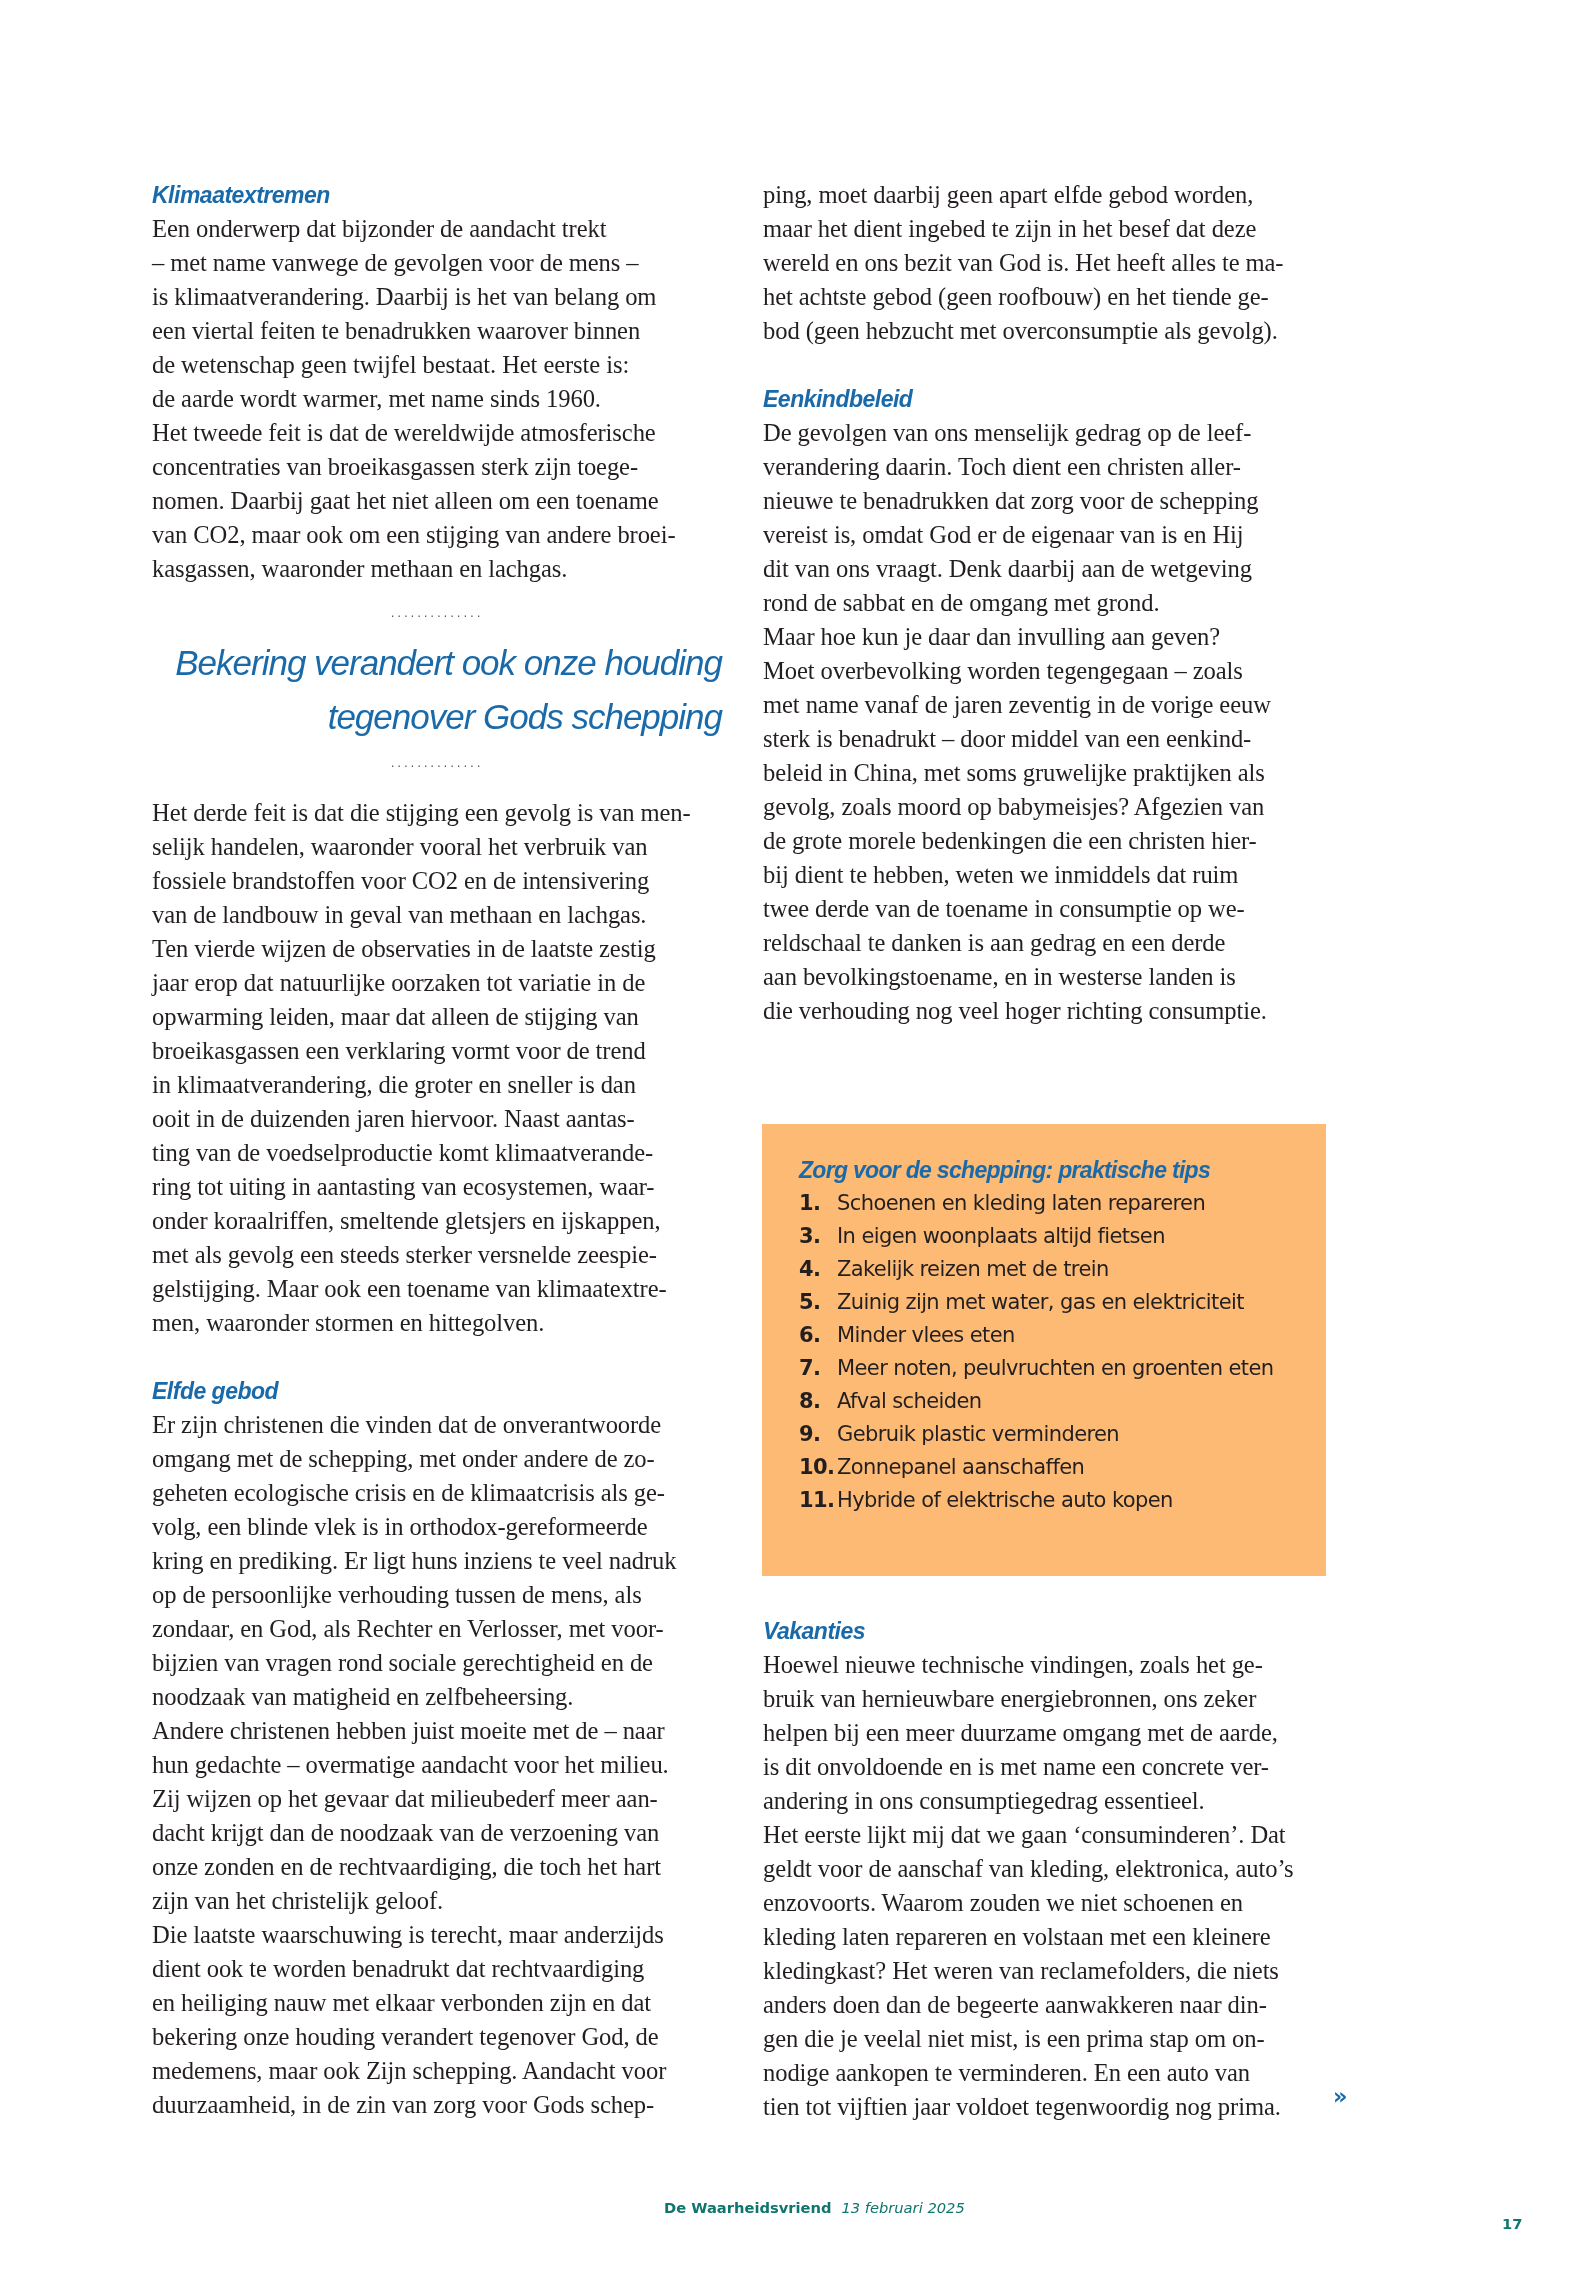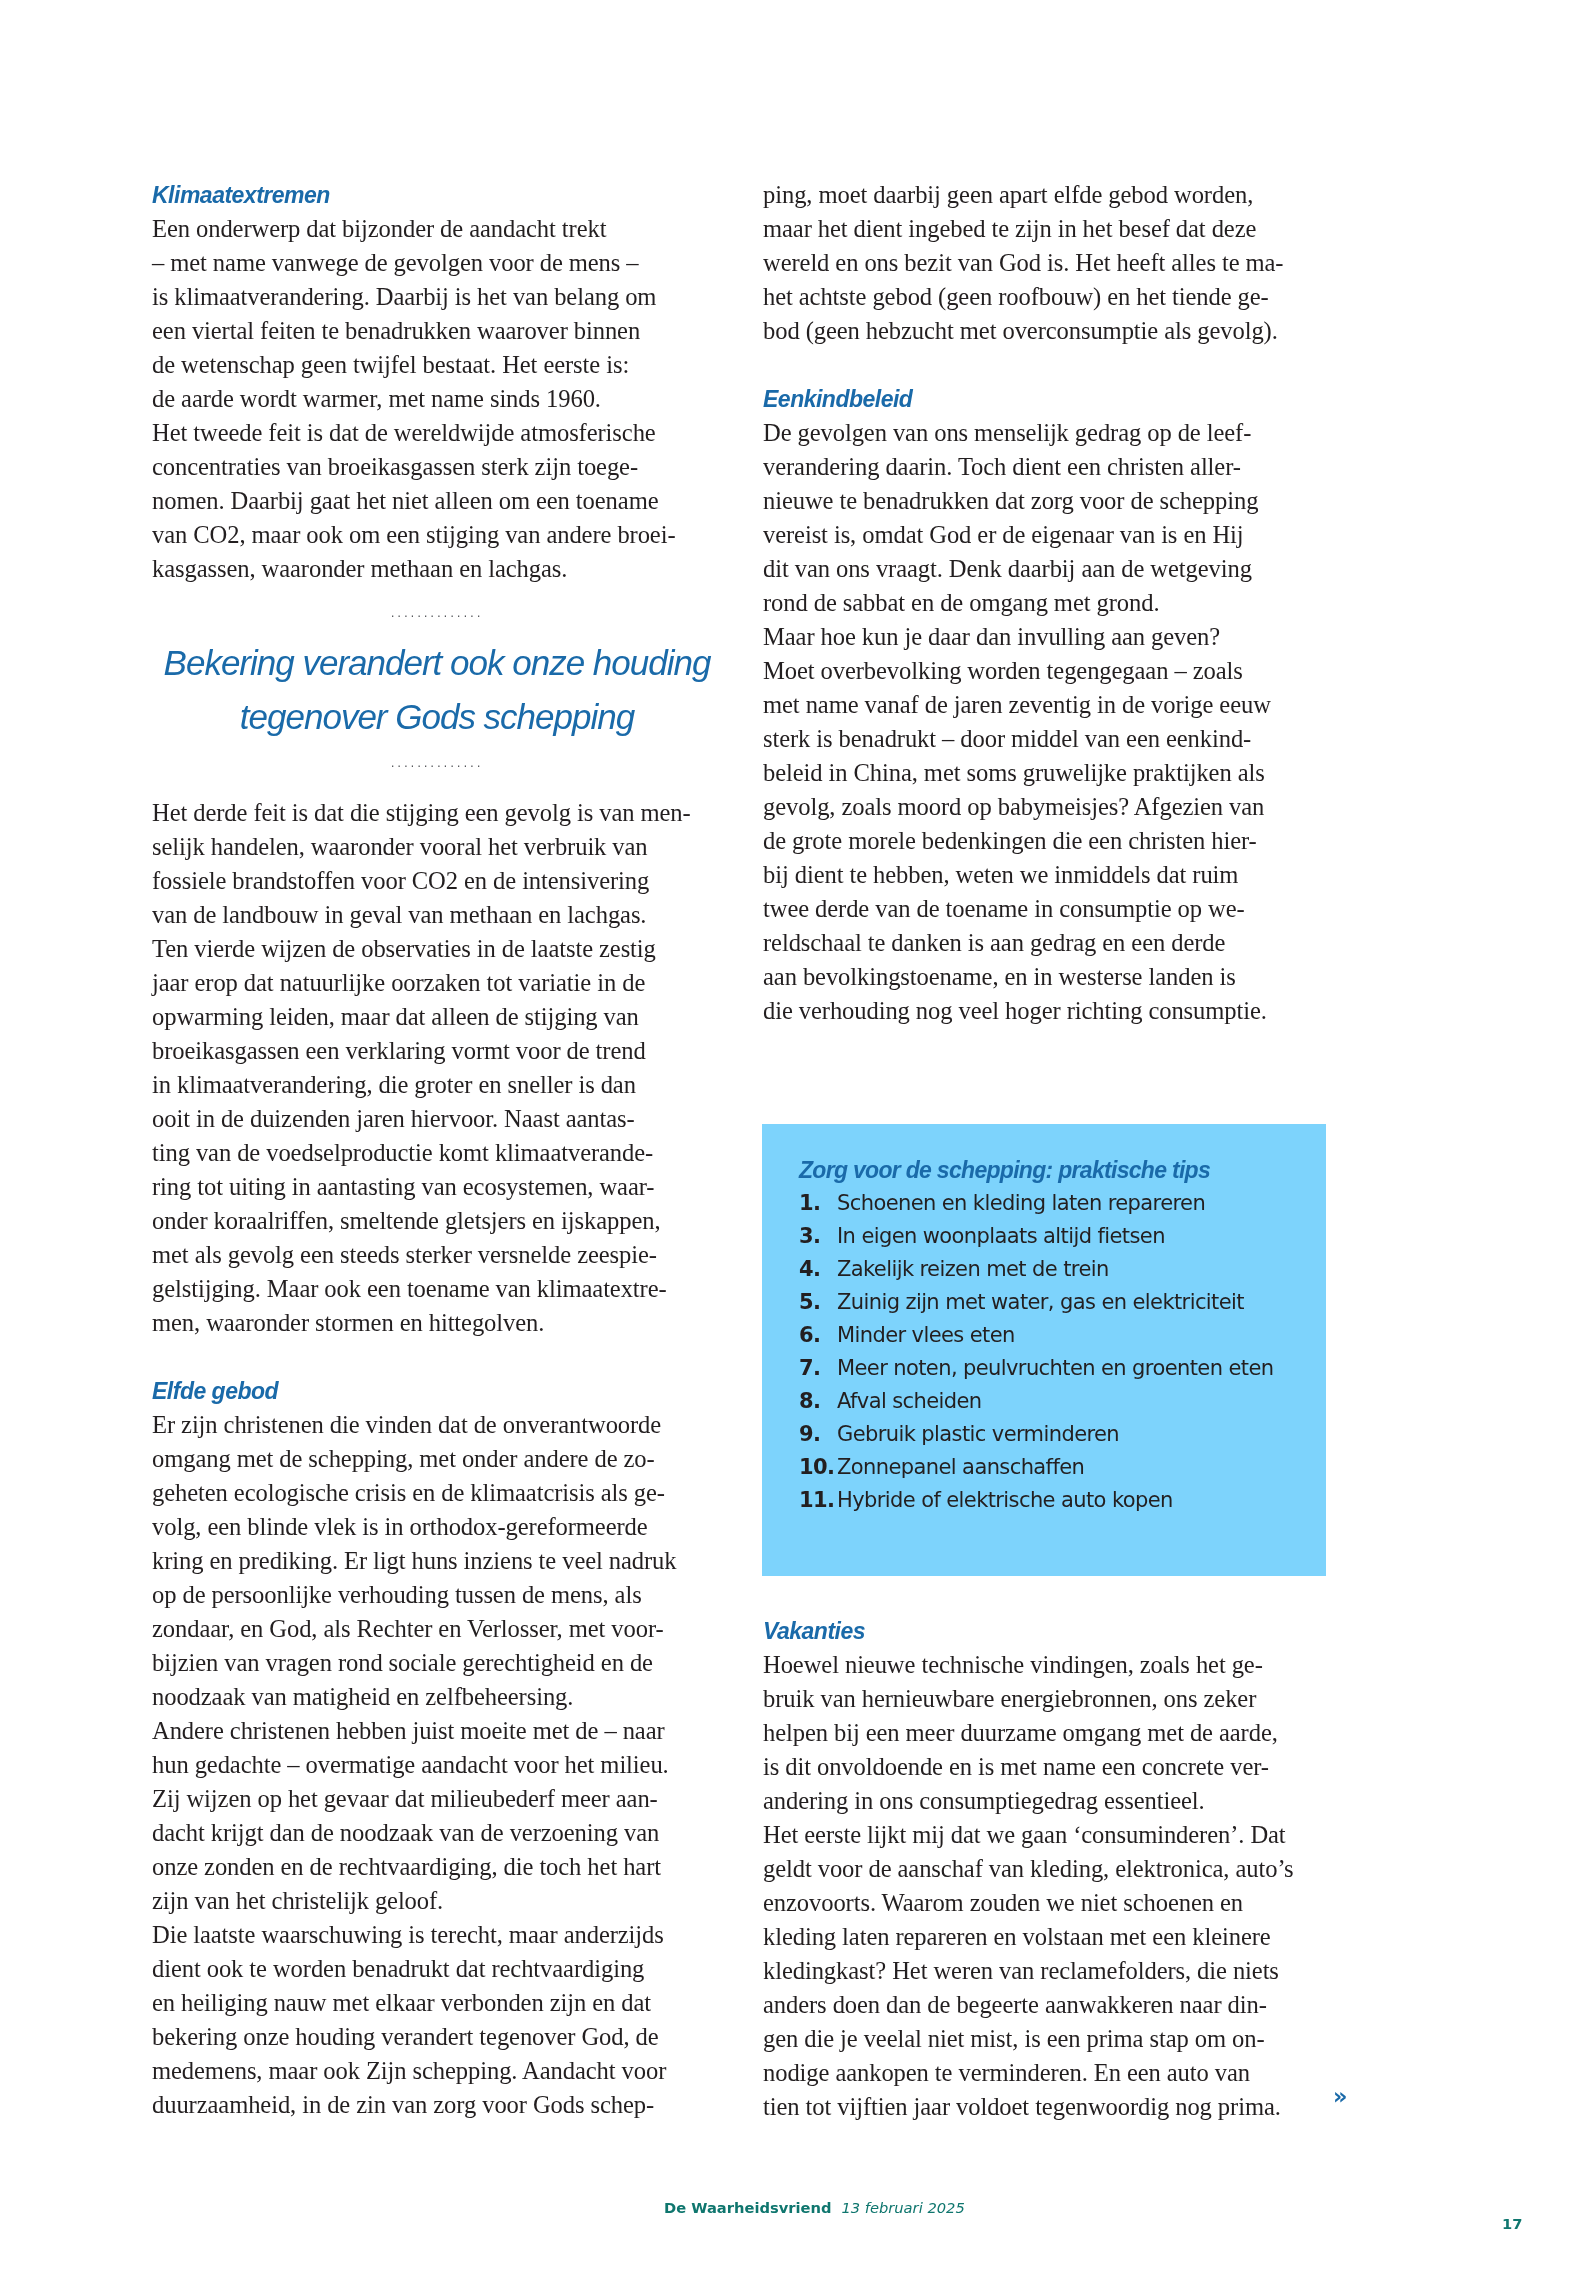--- a/index.html
+++ b/index.html
@@ -34,24 +34,25 @@
     font-size: 12px; letter-spacing: 2.8px; color: #55575b; line-height: 17.3px;
   }
   .pq-text {
     font-family: "Liberation Sans", "DejaVu Sans", sans-serif;
     font-style: italic;
     font-size: 35px;
     line-height: 54px;
     color: #1a6aa9;
     margin: 14px 0 10.4px 0;
     letter-spacing: -1px;
+    text-align: right;
   }
   .tipbox {
     position: absolute; left: 762px; top: 1124px; width: 564px; height: 452px;
-    background: #7dd3fc; box-sizing: border-box; padding: 29px 0 0 37px;
+    background: #fdba74; box-sizing: border-box; padding: 29px 0 0 37px;
   }
   .tip-title {
     font-family: "Liberation Sans", "DejaVu Sans", sans-serif;
     font-style: italic; font-weight: bold; font-size: 23px; line-height: 34px;
     color: #1a6aa9; margin: 0; letter-spacing: -0.7px;
   }
   .tips { list-style: none; margin: 0; padding: 0; }
   .tip {
     font-family: "DejaVu Sans", "Liberation Sans", sans-serif;
     font-size: 21px; line-height: 33px; color: #231f20; white-space: nowrap;

